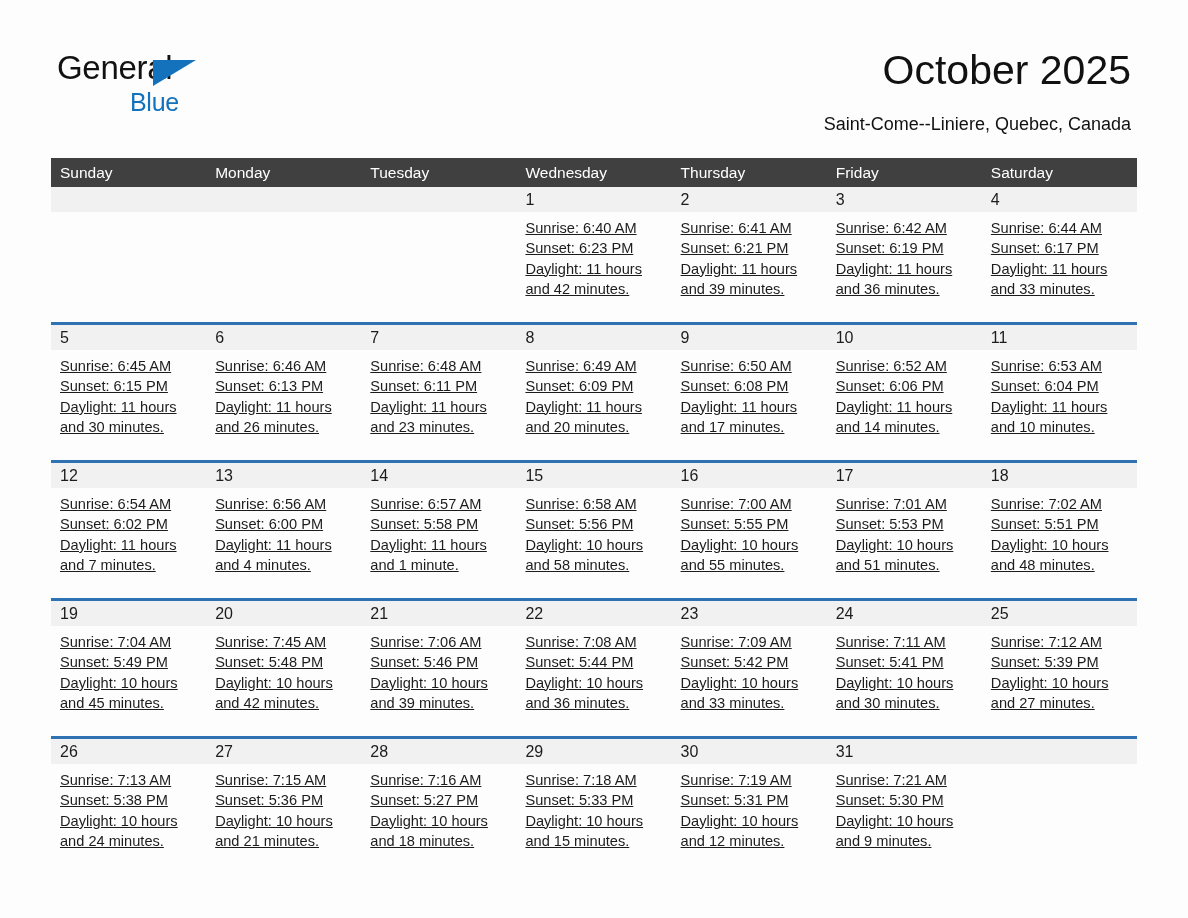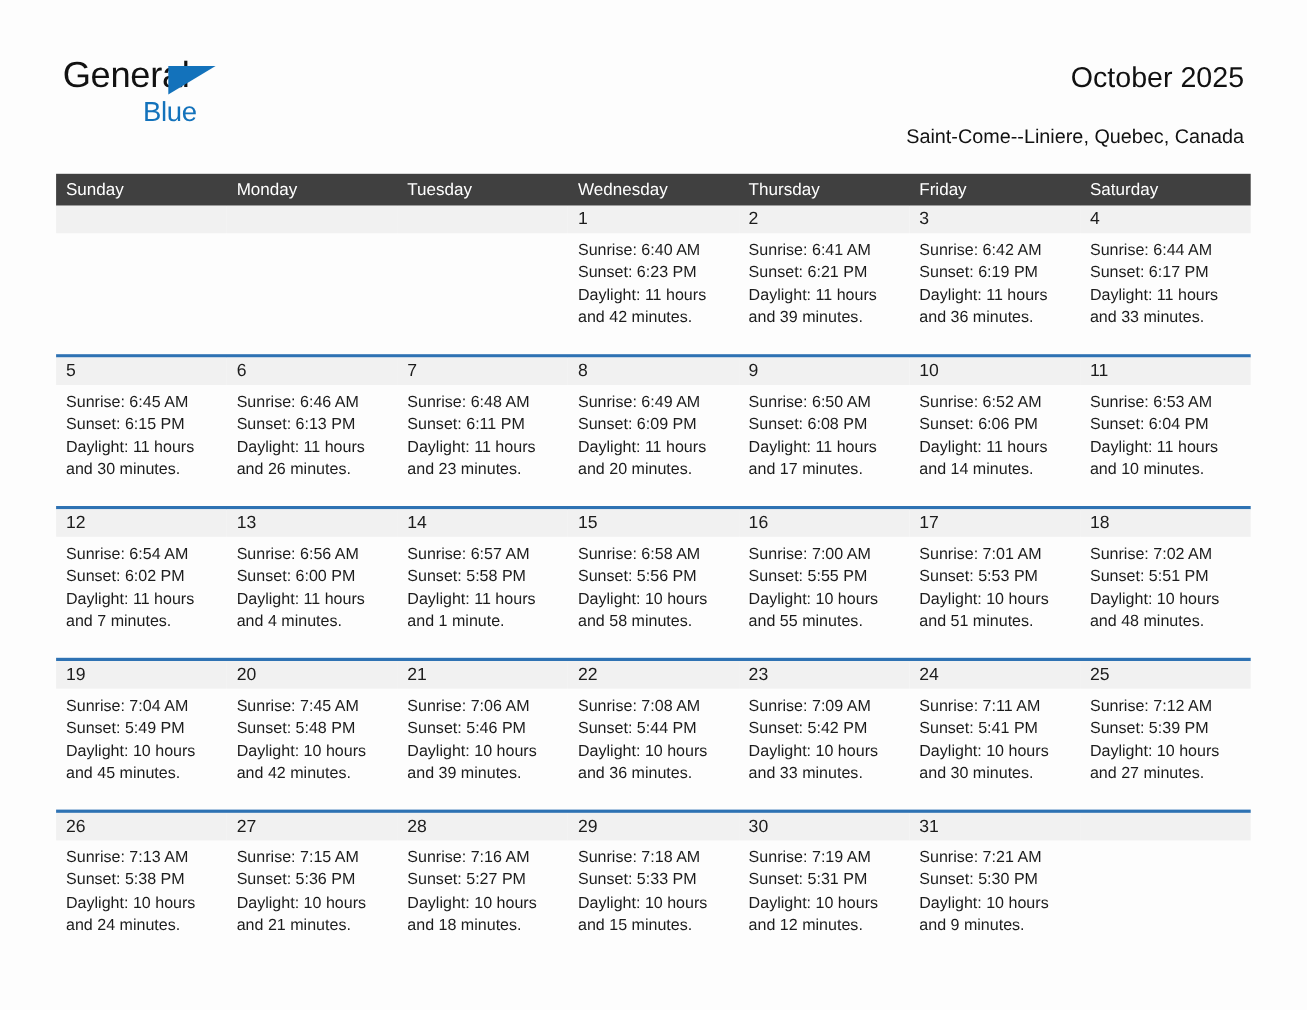--- a/index.html
+++ b/index.html
@@ -62,21 +62,21 @@
     font-size: 25px;
     line-height: 36px;
     color: #1372bb;
     letter-spacing: -0.3px;
   }
 
   .title {
     position: absolute;
     right: 57px;
     top: 46px;
-    font-size: 26px;
+    font-size: 41px;
     line-height: 48px;
     color: #111;
     text-align: right;
     white-space: nowrap;
   }
   .subtitle {
     position: absolute;
     right: 57px;
     top: 110px;
     font-size: 18px;
@@ -139,20 +139,21 @@
     color: #1c1c1c;
     box-sizing: border-box;
   }
   .day-body {
     padding: 6px 9px 0 9px;
     font-size: 14.6px;
     line-height: 20.3px;
     color: #1c1c1c;
     min-height: 89px;
     box-sizing: border-box;
+    text-decoration: underline;
   }
   .day-body div {
     white-space: nowrap;
   }
   .day.empty .day-body {
     min-height: 89px;
   }
 </style>
 </head>
 <body>

